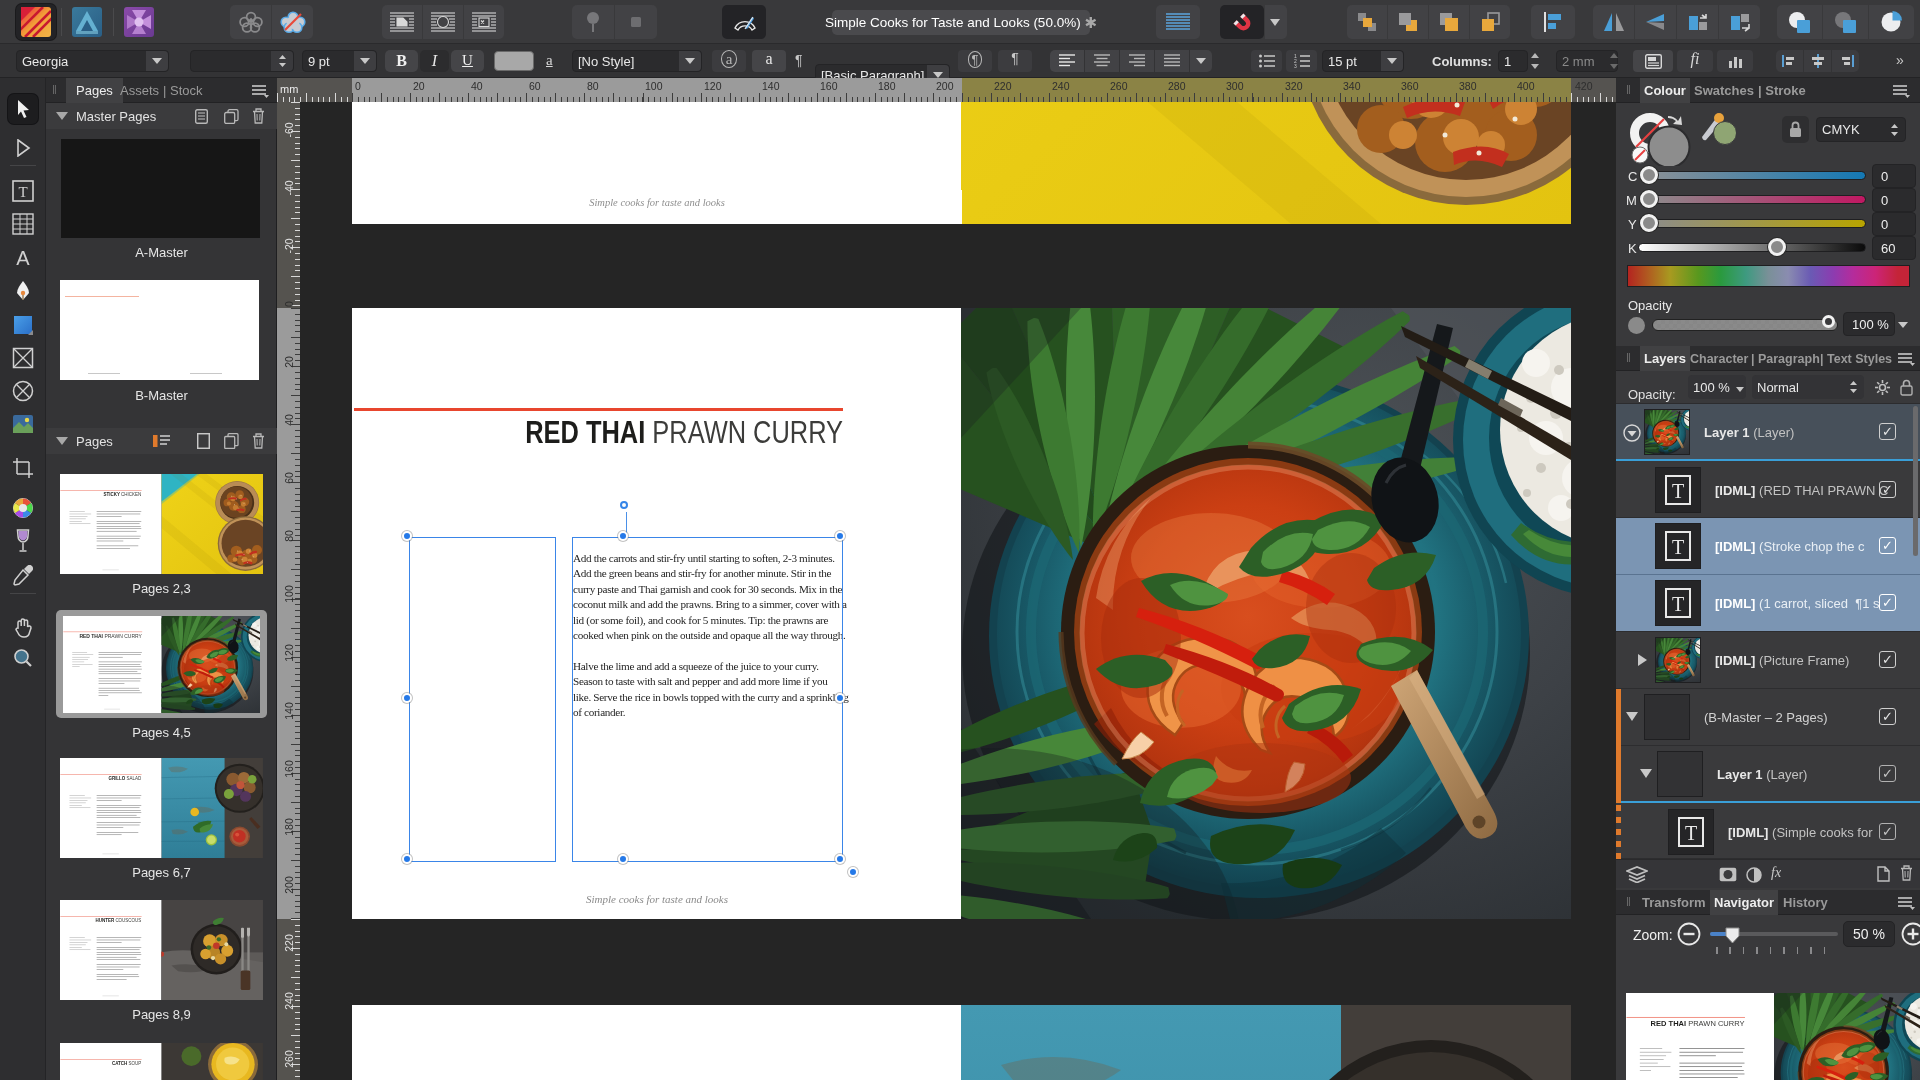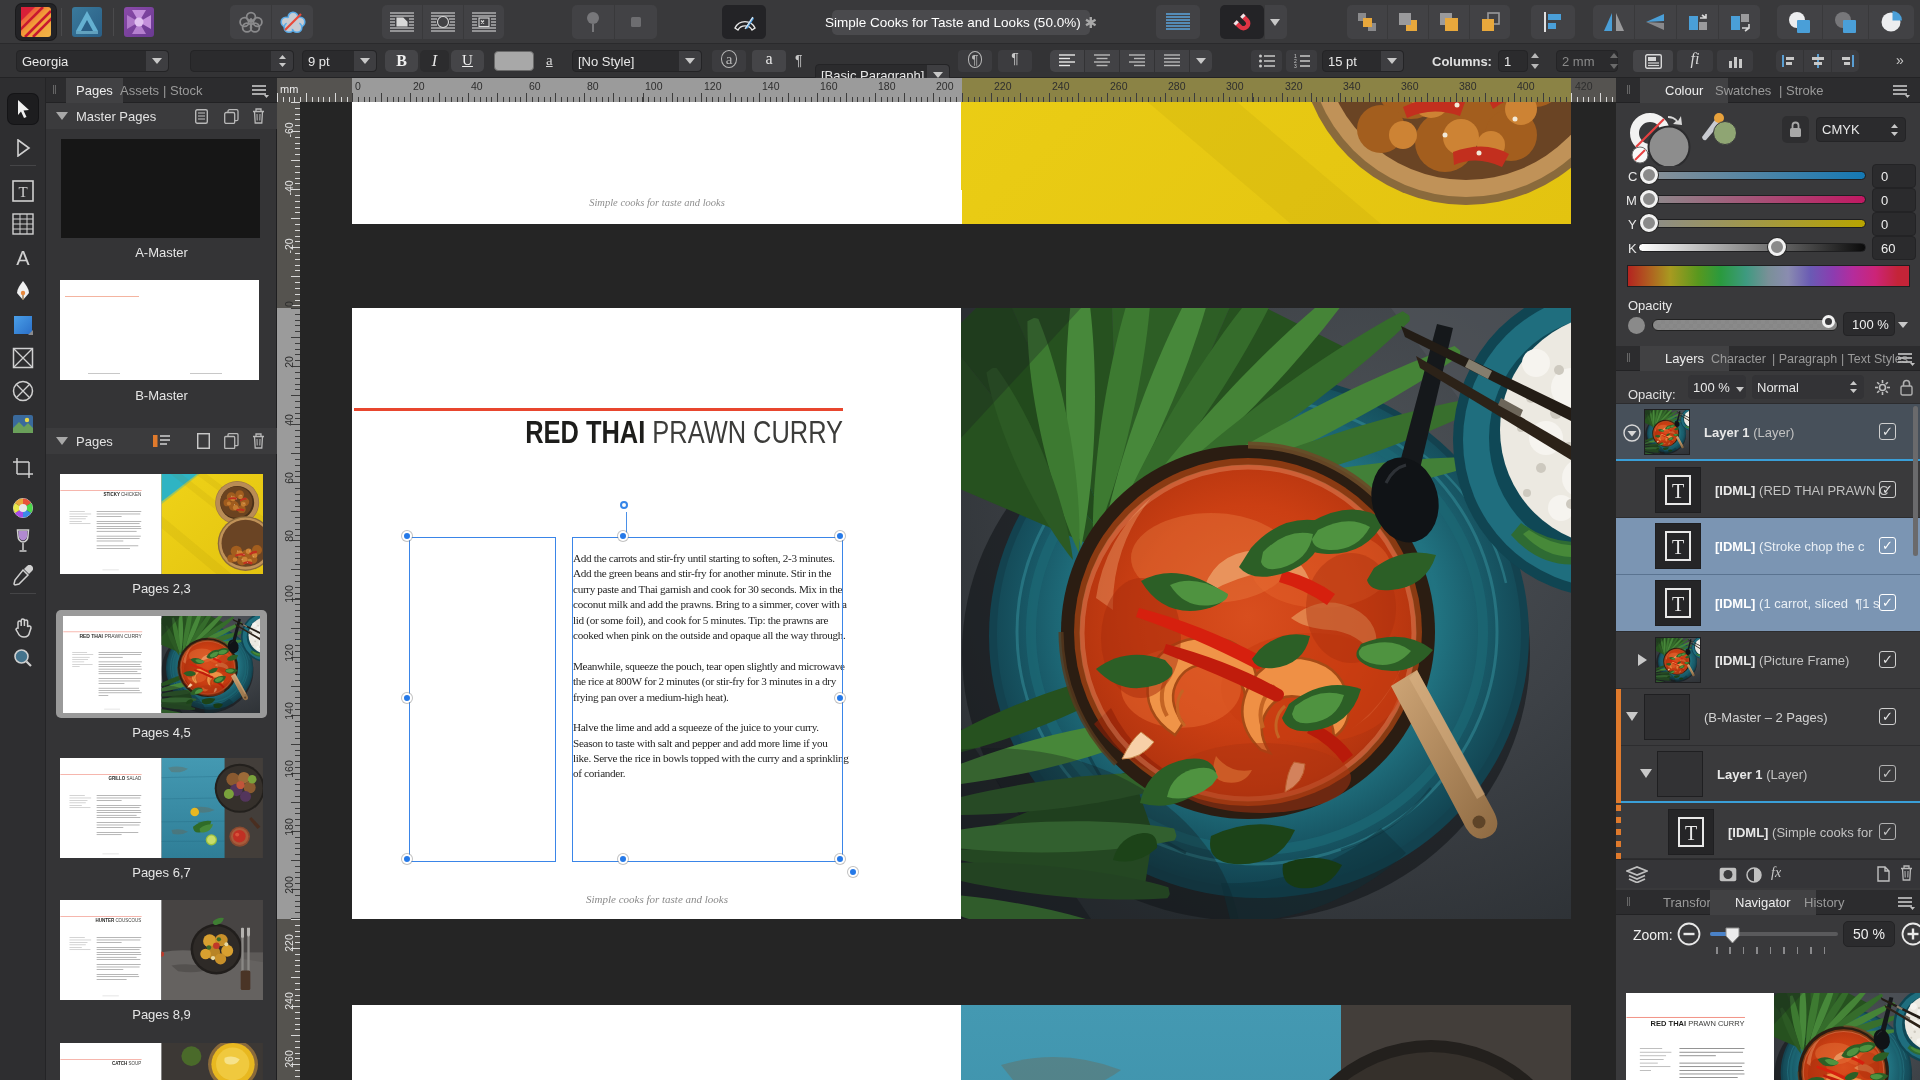--- a/index.html
+++ b/index.html
@@ -45,21 +45,21 @@
   .tickh.dark { background-image:repeating-linear-gradient(90deg, #d8d8d8 0 1px, transparent 1px 29.05px), repeating-linear-gradient(90deg, #d8d8d8 0 1px, transparent 1px 5.81px); }
   .tickv { background-repeat:no-repeat, no-repeat; background-position:right 0, right 0; background-size:9px 100%, 5px 100%; }
   .tickv.lite { background-image:repeating-linear-gradient(180deg, #3c3c3c 0 1px, transparent 1px 29.05px), repeating-linear-gradient(180deg, #3c3c3c 0 1px, transparent 1px 5.81px); }
   .tickv.dark { background-image:repeating-linear-gradient(180deg, #d8d8d8 0 1px, transparent 1px 29.05px), repeating-linear-gradient(180deg, #d8d8d8 0 1px, transparent 1px 5.81px); }
   #hnums span { position:absolute; top:2px; font-size:10.5px; color:#2e2e2e; }
   #vnums span { position:absolute; left:1px; width:21px; font-size:10.5px; color:#2e2e2e; transform:rotate(-90deg); transform-origin:center; text-align:center; }
   #vnums span.neg { color:#e2e2e2; }
   
   #rpanel { left:1616px; top:78px; width:304px; height:1002px; background:#39393b; }
   .rtabbar { position:absolute; left:0; width:304px; height:25px; background:#2c2c2e; border-bottom:1px solid #222224; }
-  .rtab { position:absolute; top:0; height:25px; padding:0 25px; display:flex; align-items:center; font-size:13px; color:#9a9a9a; white-space:nowrap; }
+  .rtab { position:absolute; top:0; height:25px; padding:0 4px; display:flex; align-items:center; font-size:13px; color:#9a9a9a; white-space:nowrap;font-weight:bold; }
   .rtab.sel { background:#414143; color:#ededed; }
   .grip { position:absolute; color:#6a6a6a; font-size:12px; top:5px; letter-spacing:1px; }
   .slider-track { position:absolute; height:9px; border-radius:5px; border:1px solid #1f1f21; }
   .valbox { position:absolute; width:44px; height:24px; background:#2b2b2d; border:1px solid #232325; border-radius:4px;
      color:#efefef; font-size:13px; display:flex; align-items:center; padding-left:8px; }
   .csl { position:absolute; color:#e8e8e8; font-size:13px; }
   
   .lrow { position:absolute; left:0; width:304px; background:#3a3a3c; border-bottom:1px solid #2d2d2f; }
   .lrow .nm { position:absolute; font-size:13px; color:#e8e8e8; white-space:nowrap; }
   .lthumb { position:absolute; width:44px; height:44px; background:#252527; box-shadow:0 0 0 1px #1f1f21; }
@@ -1227,21 +1227,20 @@
         </svg>
     </div>
 
     <div class="abs" style="left:77px; top:330px; width:489px; height:2.5px; background:#e8462e;"></div>
 
     <div class="abs" style="left:77px; top:337px; width:489px; text-align:right; font-size:31px; color:#1d1d1b; white-space:nowrap; transform:scaleX(.82); transform-origin:100% 50%;"><b>RED THAI</b> <span style="color:#3c3c3a">PRAWN CURRY</span></div>
 
 
     <div class="abs" style="left:296px; top:458px; width:272px; font-family:'Liberation Serif',serif; font-size:11.2px; letter-spacing:-0.34px; line-height:15.45px; color:#1f1f1f; white-space:nowrap;">
       <div style="margin-top:15px">Add the carrots and stir-fry until starting to soften, 2-3 minutes.<br>Add the green beans and stir-fry for another minute. Stir in the<br>curry paste and Thai garnish and cook for 30 seconds. Mix in the<br>coconut milk and add the prawns. Bring to a simmer, cover with a<br>lid (or some foil), and cook for 5 minutes. Tip: the prawns are<br>cooked when pink on the outside and opaque all the way through.</div>
-      <div style="margin-top:15px">Meanwhile, squeeze the pouch, tear open slightly and microwave<br>the rice at 800W for 2 minutes (or stir-fry for 3 minutes in a dry<br>frying pan over a medium-high heat).</div>
       <div style="margin-top:15px">Halve the lime and add a squeeze of the juice to your curry.<br>Season to taste with salt and pepper and add more lime if you<br>like. Serve the rice in bowls topped with the curry and a sprinkling<br>of coriander.</div>
     </div>
 
     <div class="abs" style="left:132px; top:459px; width:147px; height:325px; border:1.6px solid #3a85e8;"></div>
     <div class="abs" style="left:295px; top:459px; width:271px; height:325px; border:1.6px solid #3a85e8;"></div>
 
     <div class="abs" style="left:348.5px; top:434px; width:1.4px; height:25px; background:#4a90e8;"></div>
     <div class="abs" style="left:343px; top:423px; width:8px; height:8px; border-radius:50%; background:#fdfdfd; border:2px solid #3585e8;"></div>
 
     <div class="h" style="left:125px; top:453px;"></div>

